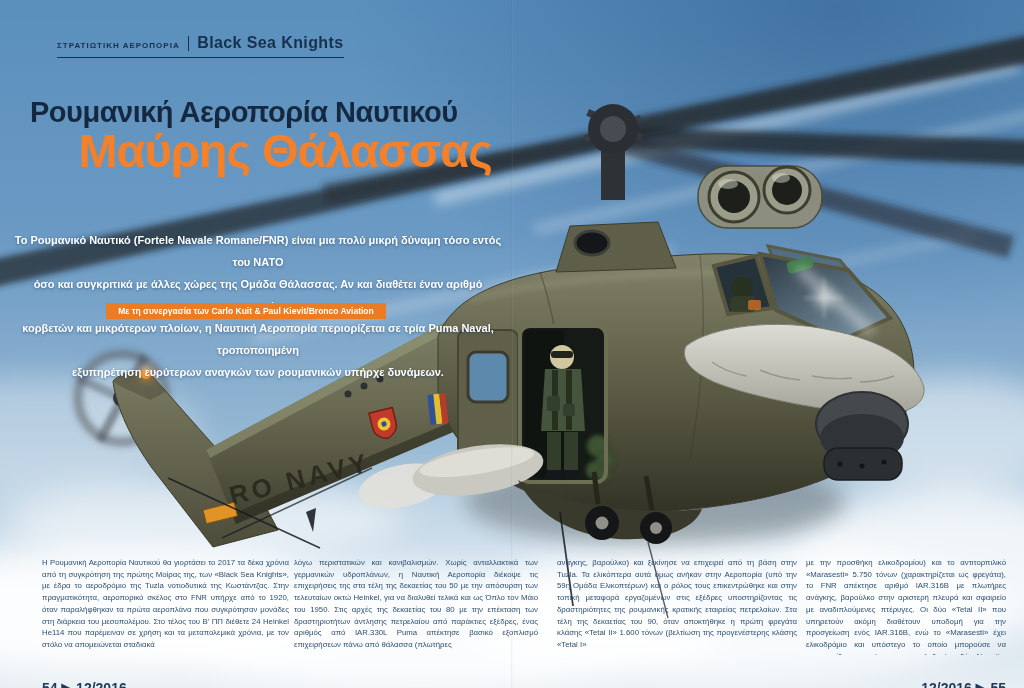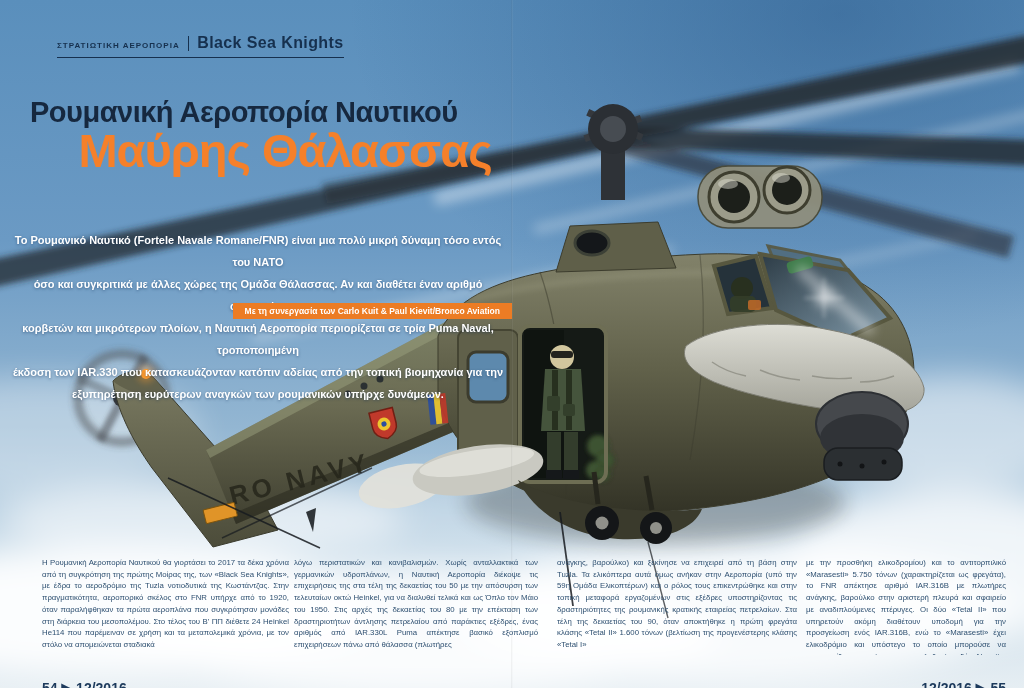--- a/index.html
+++ b/index.html
@@ -16,21 +16,21 @@
   .section-title{font-size:16px;font-weight:700;letter-spacing:.4px;}
 
   .kicker{position:absolute;left:30px;top:96px;width:510px;
         font-size:29px;font-weight:700;color:#16283f;letter-spacing:-.5px;}
   .title{position:absolute;left:10px;top:127px;width:550px;margin:0;text-align:center;
         font-size:47px;line-height:47px;font-weight:800;color:#f5802a;letter-spacing:-1px;}
   .title span{display:block;}
   .intro{position:absolute;left:12px;top:229px;width:492px;text-align:center;
         font-size:11px;font-weight:700;line-height:22px;color:#fff;
         text-shadow:0 1px 3px rgba(15,45,85,.5);}
-  .credit-wrap{position:absolute;left:20px;top:300px;width:492px;text-align:right;}
+  .credit-wrap{position:absolute;left:0;top:300px;width:492px;text-align:center;}
   .credit{display:inline-block;background:#ec7c24;color:#fff;font-size:8.5px;
         font-weight:700;padding:3px 12px;}
 
   .col{position:absolute;top:557px;height:98px;overflow:hidden;font-size:7.8px;
         line-height:11.7px;text-align:justify;color:#2d4f70;}
   .col-1{left:42px;width:247px;}
   .col-2{left:294px;width:244px;}
   .col-3{left:557px;width:240px;}
   .col-4{left:806px;width:200px;}
 
@@ -287,21 +287,20 @@
   <div class="kicker">Ρουμανική Αεροπορία Ναυτικού</div>
 
   <h1 class="title">
     <span>Μαύρης Θάλασσας</span>
   </h1>
 
   <div class="intro">
       <div class="intro-line">Το Ρουμανικό Ναυτικό (Fortele Navale Romane/FNR) είναι μια πολύ μικρή δύναμη τόσο εντός του NATO</div>
       <div class="intro-line">όσο και συγκριτικά με άλλες χώρες της Ομάδα Θάλασσας. Αν και διαθέτει έναν αριθμό φρεγατών,</div>
       <div class="intro-line">κορβετών και μικρότερων πλοίων, η Ναυτική Αεροπορία περιορίζεται σε τρία Puma Naval, τροποποιημένη</div>
-      <div class="intro-line">έκδοση των IAR.330 που κατασκευάζονταν κατόπιν αδείας από την τοπική βιομηχανία για την</div>
       <div class="intro-line">εξυπηρέτηση ευρύτερων αναγκών των ρουμανικών υπήρχε δυνάμεων.</div>
     </div>
 
   <div class="credit-wrap">
     <span class="credit">Με τη συνεργασία των Carlo Kuit &amp; Paul Kievit/Bronco Aviation</span>
   </div>
 
   <div class="col col-1">Η Ρουμανική Αεροπορία Ναυτικού θα γιορτάσει το 2017 τα δέκα χρόνια από τη συγκρότηση της πρώτης Μοίρας της, των «Black Sea Knights», με έδρα το αεροδρόμιο της Tuzla νοτιοδυτικά της Κωστάντζας. Στην πραγματικότητα, αεροπορικό σκέλος στο FNR υπήρχε από το 1920, όταν παραλήφθηκαν τα πρώτα αεροπλάνα που συγκρότησαν μονάδες στη διάρκεια του μεσοπολέμου. Στο τέλος του Β' ΠΠ διέθετε 24 Heinkel He114 που παρέμειναν σε χρήση και τα μεταπολεμικά χρόνια, με τον στόλο να απομειώνεται σταδιακά</div>
   <div class="col col-2">λόγω περιστατικών και κανιβαλισμών. Χωρίς ανταλλακτικά των γερμανικών υδροπλάνων, η Ναυτική Αεροπορία διέκοψε τις επιχειρήσεις της στα τέλη της δεκαετίας του 50 με την απόσυρση των τελευταίων οκτώ Heinkel, για να διαλυθεί τελικά και ως Όπλο τον Μάιο του 1950. Στις αρχές της δεκαετίας του 80 με την επέκταση των δραστηριοτήτων άντλησης πετρελαίου από παράκτιες εξέδρες, ένας αριθμός από IAR.330L Puma απέκτησε βασικό εξοπλισμό επιχειρήσεων πάνω από θάλασσα (πλωτήρες</div>
   <div class="col col-3">ανάγκης, βαρούλκο) και ξεκίνησε να επιχειρεί από τη βάση στην Tuzla. Τα ελικόπτερα αυτά όμως ανήκαν στην Αεροπορία (υπό την 59η Ομάδα Ελικοπτέρων) και ο ρόλος τους επικεντρώθηκε και στην τοπική μεταφορά εργαζομένων στις εξέδρες υποστηρίζοντας τις δραστηριότητες της ρουμανικής κρατικής εταιρείας πετρελαίων. Στα τέλη της δεκαετίας του 90, όταν αποκτήθηκε η πρώτη φρεγάτα κλάσης «Tetal II» 1.600 τόνων (βελτίωση της προγενέστερης κλάσης «Tetal I»</div>

